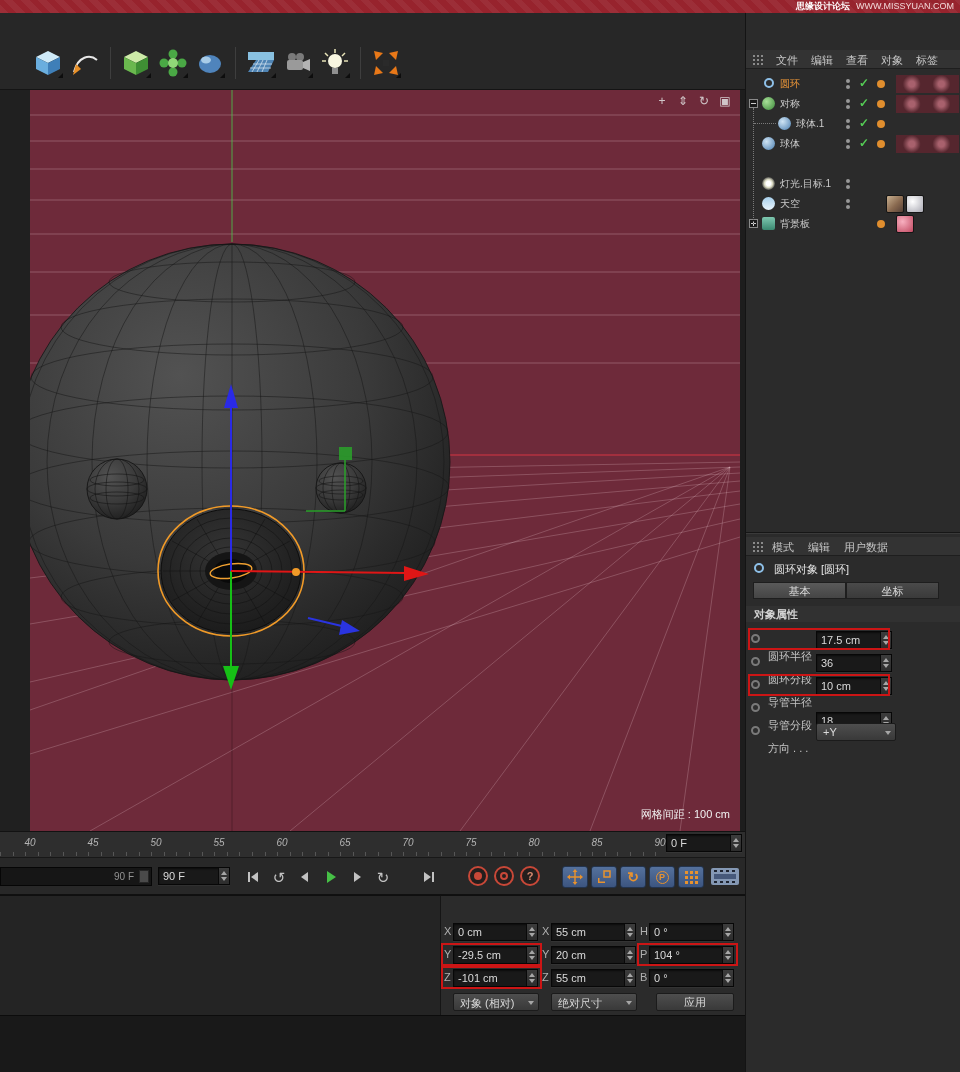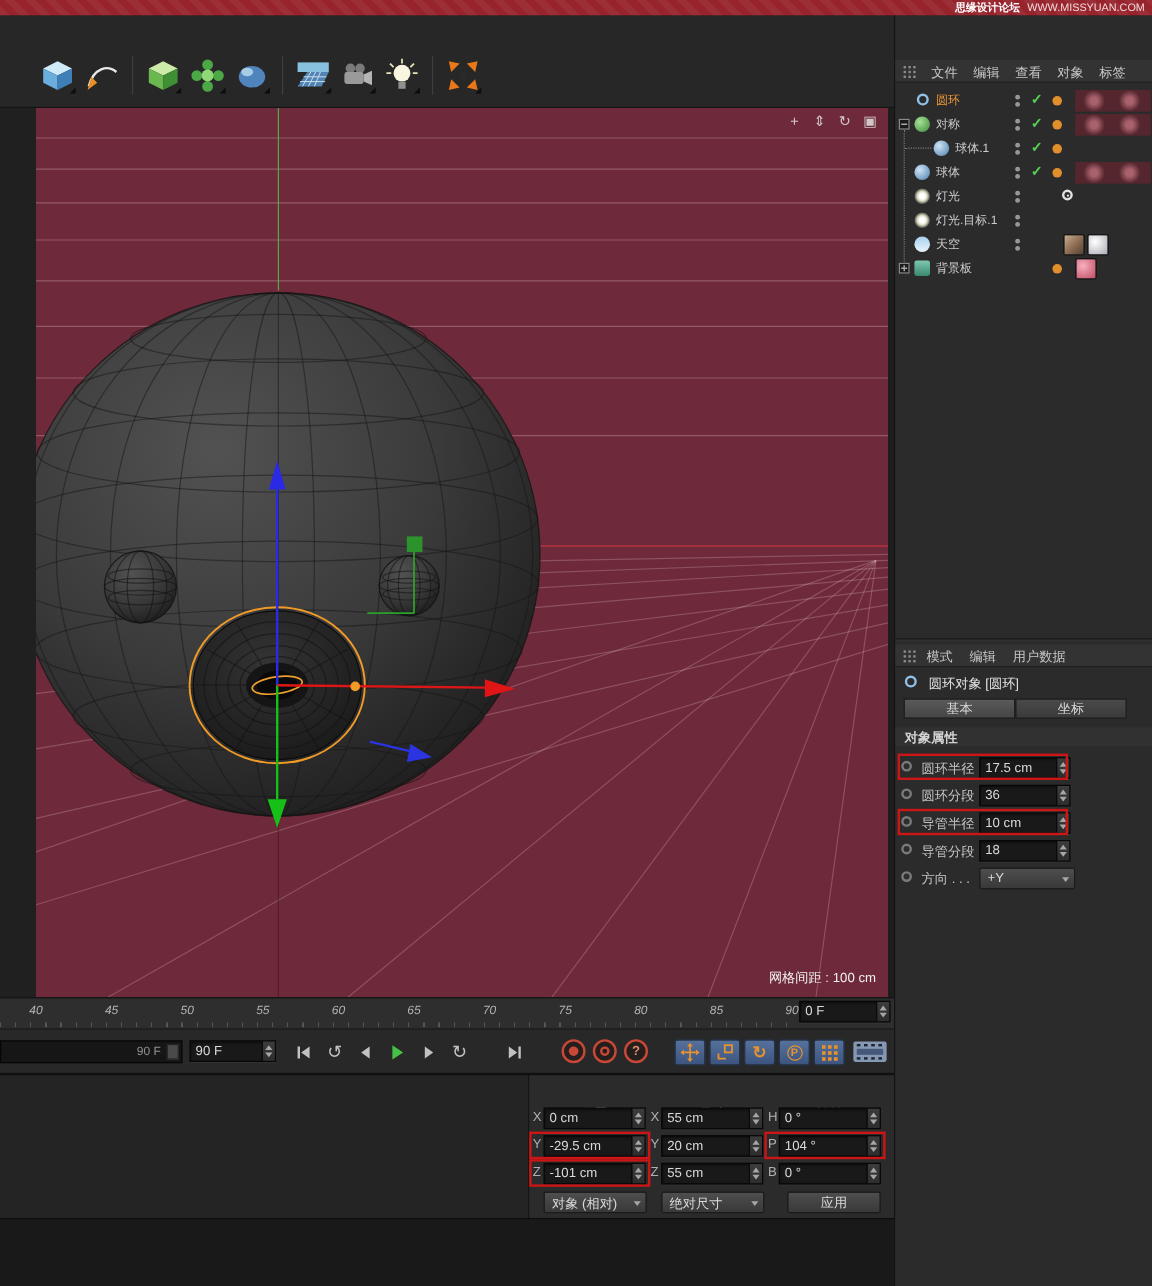--- a/index.html
+++ b/index.html
@@ -123,21 +123,21 @@
   .amobj .oc-circle{left:8px;top:3px;}
   .amtitle{position:absolute;left:28px;top:2px;font-size:11px;color:#e6e6e6;white-space:nowrap;}
   .amtab{position:absolute;top:569px;height:17px;font-size:11px;color:#dadada;text-align:center;line-height:16px;
          border:1px solid #1e1e1e;cursor:pointer;}
   .amtab.active{background:linear-gradient(#5a5a5a,#454545);}
   .amtab.idle{background:linear-gradient(#4a4a4a,#3a3a3a);}
   .amsection{position:absolute;left:0;top:593px;width:215px;height:16px;background:#313131;}
   .amsection span{position:absolute;left:8px;top:1px;font-size:11px;color:#d2d2d2;font-weight:bold;}
   .prop{position:absolute;left:4px;width:207px;height:18px;}
   .ptog{position:absolute;left:1px;top:3px;width:9px;height:9px;border:2px solid #7a7a7a;border-radius:50%;background:#2e2e2e;cursor:pointer;}
-  .plab{position:absolute;left:18px;top:2px;font-size:11px;color:#c4c4c4;white-space:nowrap;}
+  .plab{position:absolute;left:18px;top:18px;font-size:11px;color:#c4c4c4;white-space:nowrap;}
 </style>
 </head>
 <body>
 
 <div class="screen">
 
   <div class="banner">
     <span class="site">思缘设计论坛</span><span class="url">WWW.MISSYUAN.COM</span>
   </div>
 
@@ -634,31 +634,20 @@
       <span class="oic oc-sphere"></span>
       <span class="olabel">球体</span>
       <span class="dotpair">
           <i></i>
           <i></i>
         </span>
       <span class="check">✓</span>
       <span class="odot" style="left:131px"></span>
       <div class="maroonstrip"></div>
     </div>
-    <div class="omrow" style="top:141px">
-      <span class="oic oc-light"></span>
-      <span class="olabel">灯光</span>
-      <span class="dotpair">
-          <i></i>
-          <i></i>
-        </span>
-      <span class="targic">
-          <i></i>
-        </span>
-    </div>
     <div class="omrow" style="top:161px">
       <span class="oic oc-light"></span>
       <span class="olabel">灯光.目标.1</span>
       <span class="dotpair">
           <i></i>
           <i></i>
         </span>
     </div>
     <div class="omrow" style="top:181px">
       <span class="oic oc-sky"></span>
@@ -726,21 +715,21 @@
           <span class="val">10 cm</span>
           <span class="stepper">
             <i class="tu"></i>
             <i class="td"></i>
           </span>
         </div>
     </div>
     <div class="prop" style="top:687px">
       <span class="ptog"></span>
       <span class="plab">导管分段</span>
-      <div class="nfield" style="left:66px;top:0;width:76px">
+      <div class="nfield" style="left:66px;top:12px;width:76px">
           <span class="val">18</span>
           <span class="stepper">
             <i class="tu"></i>
             <i class="td"></i>
           </span>
         </div>
     </div>
     <div class="prop" style="top:710px">
       <span class="ptog"></span>
       <span class="plab">方向 . . .</span>

